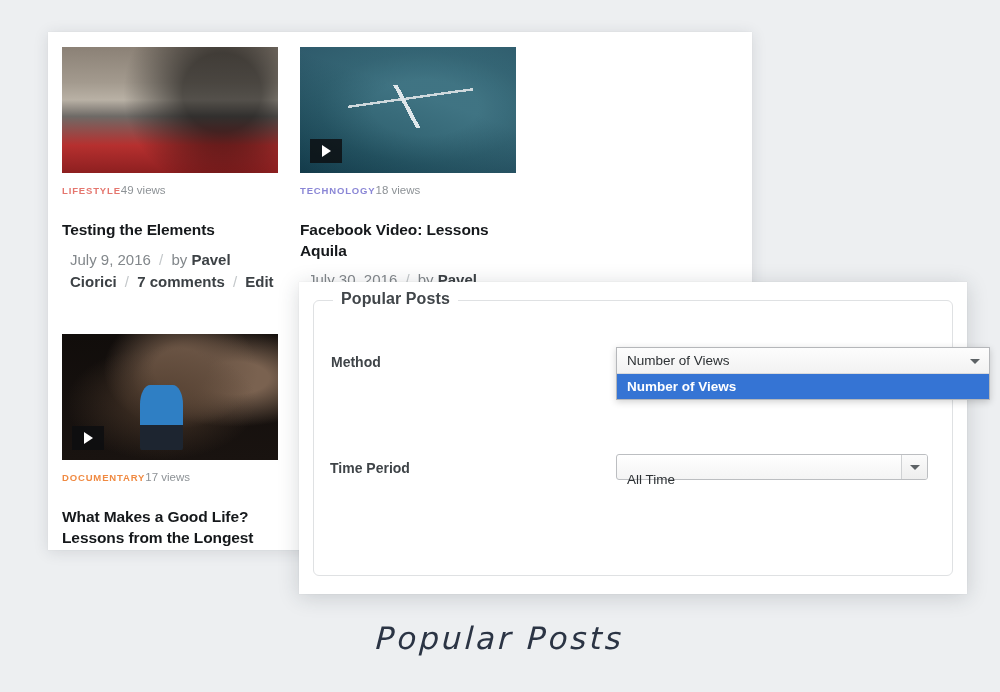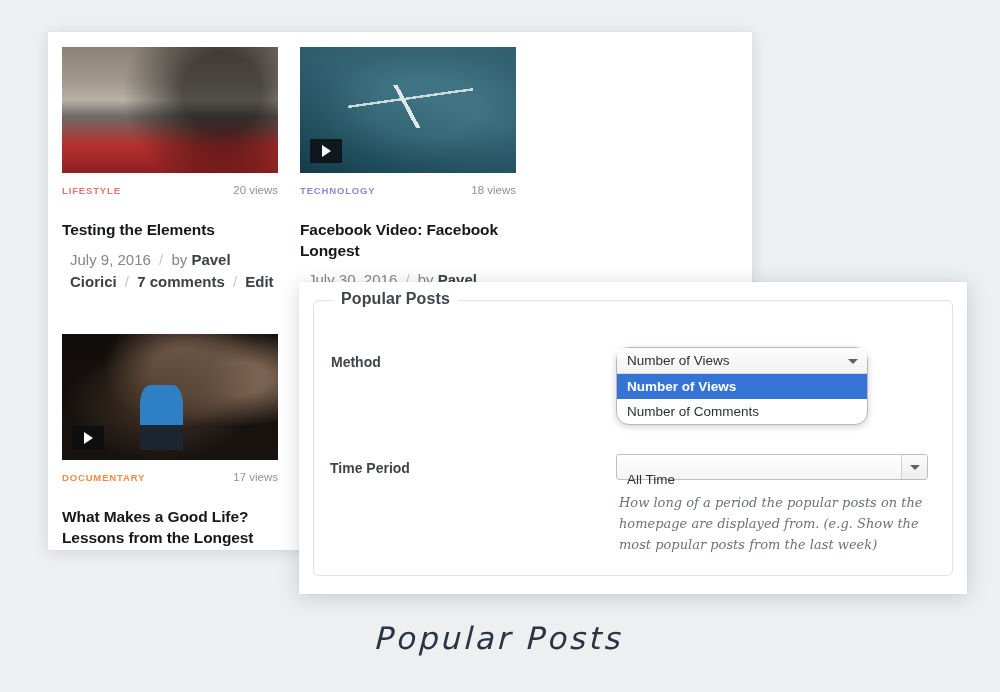--- a/index.html
+++ b/index.html
@@ -42,21 +42,21 @@
     width: 32px; height: 24px; background: rgba(12,14,16,.82);
     display: flex; align-items: center; justify-content: center;
   }
   .thumb .badge svg { display: block; }
 
   .cat {
     font-size: 9.5px; letter-spacing: .85px; font-weight: bold;
     text-transform: uppercase; padding-top: 11px;
     display: inline-block; vertical-align: middle;
   }
-  .metarow { display: flex; justify-content: space-between; align-items: baseline; }
+  .metarow { display: flex; align-items: baseline; }
   .views { font-size: 11.5px; color: #8d9296; padding-top: 11px; }
 
   .title {
     font-size: 15.5px; line-height: 1.33; font-weight: bold;
     color: #15181b; margin-top: 24px; letter-spacing: -.1px;
   }
   .byline {
     font-size: 15px; color: #82878b; margin-top: 8px; line-height: 1.5; margin-left: 8px;
   }
   .byline b { color: #3c4145; font-weight: bold; }
@@ -143,24 +143,24 @@
     letter-spacing: .1px;
   }
   .field-label {
     position: absolute; font-size: 14px; color: #3f4448; font-weight: bold;
   }
   .lbl-method { left: 32px; top: 72px; }
   .lbl-period { left: 31px; top: 178px; }
 
   
   .select-open {
-    position: absolute; left: 317px; top: 65px; width: 252px;
+    position: absolute; left: 317px; top: 65px; width: 374px;
     background: #fff;
     border: 1px solid #b5b7ba;
-    border-radius: 13px;
+    border-radius: 0;
     box-shadow: 0 2px 7px rgba(0,0,0,.18);
     font-size: 13.5px;
   }
   .select-open .current {
     height: 26px; display: flex; align-items: center;
     padding: 0 22px 0 10px; color: #2d3134; position: relative;
     background: linear-gradient(180deg,#fdfdfd 0%, #f2f2f2 100%);
     border-bottom: 1px solid #d9dadc;
   }
   .select-open .current .arrow {
@@ -208,21 +208,21 @@
 
 
     <div class="grid">
 
       <div class="card">
         <div class="thumb">
           <div class="ph-porsche"></div>
         </div>
         <div class="metarow">
           <span class="cat" style="color:#e5766e">LIFESTYLE</span>
-          <span class="views">20 views</span>
+          <span class="views">49 views</span>
         </div>
         <div class="title">Testing the Elements</div>
         <div class="byline">
           <span>July 9, 2016</span>
           <span class="slash">/</span>
           <span>by</span>
           <b>Pavel Ciorici</b>
           <span class="slash">/</span>
           <b>7 comments</b>
           <span class="slash">/</span>
@@ -236,21 +236,21 @@
           <div class="badge">
             <svg width="11" height="12" viewBox="0 0 11 12">
               <path d="M1 0 L10 6 L1 12 Z" fill="#ffffff"></path>
             </svg>
           </div>
         </div>
         <div class="metarow">
           <span class="cat" style="color:#8a86d6">TECHNOLOGY</span>
           <span class="views">18 views</span>
         </div>
-        <div class="title">Facebook Video: Facebook Longest</div>
+        <div class="title">Facebook Video: Lessons Aquila</div>
         <div class="byline">
           <span>July 30, 2016</span>
           <span class="slash">/</span>
           <span>by</span>
           <b>Pavel Ciorici</b>
           <span class="slash">/</span>
           <b>2 comments</b>
           <span class="slash">/</span>
           <b>Edit</b>
         </div>
@@ -301,30 +301,28 @@
     </div>
 
     <div class="field-label lbl-method">Method</div>
 
     <div class="select-open">
       <div class="current">
         <span>Number of Views</span>
         <span class="arrow"></span>
       </div>
       <div class="opt sel">Number of Views</div>
-      <div class="opt">Number of Comments</div>
     </div>
 
     <div class="field-label lbl-period">Time Period</div>
 
     <div class="select-closed">
       <span class="val">All Time</span>
       <span class="drop">
           <i></i>
         </span>
     </div>
 
-    <div class="help">How long of a period the popular posts on the homepage are displayed from. (e.g. Show the most popular posts from the last week)</div>
   </div>
 
   <div class="caption">Popular Posts</div>
 
 </div>
 
 </body></html>

